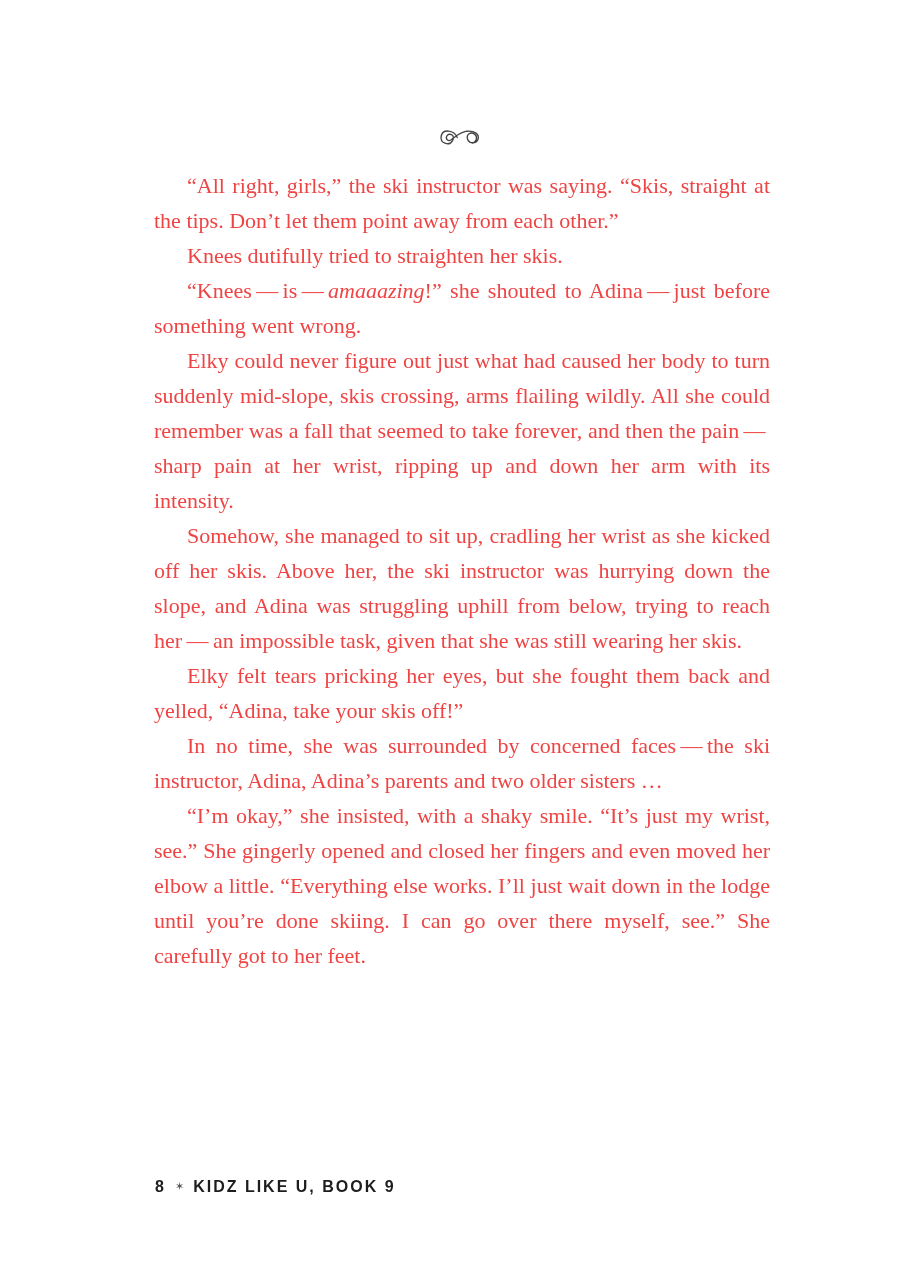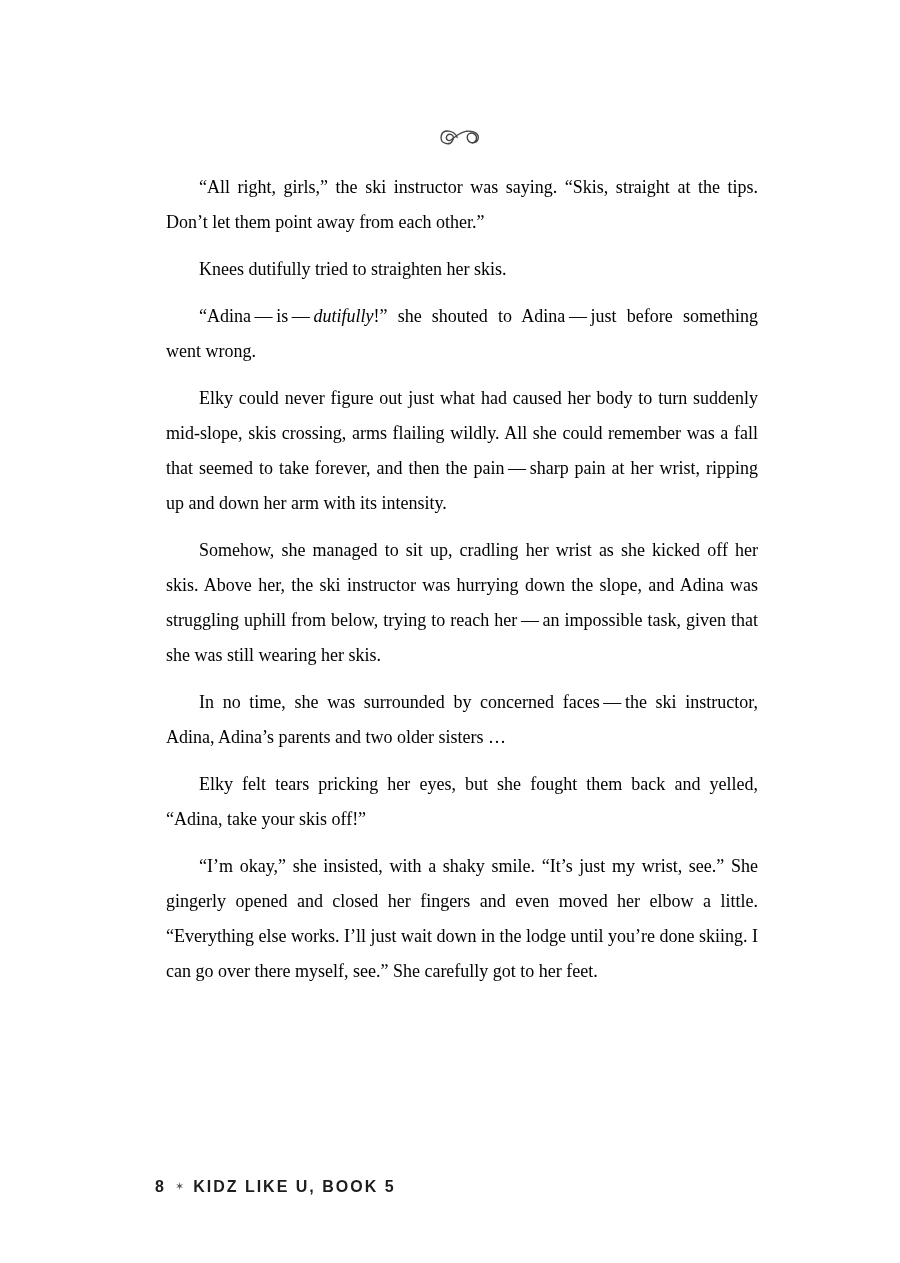--- a/index.html
+++ b/index.html
@@ -22,26 +22,26 @@
   }
   .ornament {
     text-align: center;
     height: 34px;
     margin-bottom: 10px;
   }
   .ornament svg {
     display: inline-block;
   }
   .body-text p {
-    margin: 12px;
+    margin: 0;
     padding: 0;
     font-family: "Liberation Serif", "DejaVu Serif", serif;
-    font-size: 18px;
+    font-size: 22px;
     line-height: 35px;
-    color: #000000;
+    color: #ef4444;
     text-align: justify;
     text-indent: 33px;
   }
   .body-text .italic {
     font-style: italic;
   }
   .footer {
     position: absolute;
     left: 155px;
     top: 1178px;
@@ -80,29 +80,29 @@
                  C 48 8, 54 13, 52 19
                  C 50 25, 41 25, 39 19
                  C 37 13, 43 9, 48 13
                  C 52 16, 50 23, 45 24" fill="none" stroke="#454545" stroke-width="1.7" stroke-linecap="round" stroke-linejoin="round"></path>
       </svg>
     </div>
 
     <div class="body-text">
       <p><span>“All right, girls,” the ski instructor was saying. “Skis, straight at the tips. Don’t let them point away from each other.”</span></p>
       <p><span>Knees dutifully tried to straighten her skis.</span></p>
-      <p><span>“Adina — is — </span><span class="italic">dutifully</span><span>!” she shouted to Adina — just before something went wrong.</span></p>
+      <p><span>“Knees — is — </span><span class="italic">amaaazing</span><span>!” she shouted to Adina — just before something went wrong.</span></p>
       <p><span>Elky could never figure out just what had caused her body to turn suddenly mid-slope, skis crossing, arms flailing wildly. All she could remember was a fall that seemed to take forever, and then the pain — sharp pain at her wrist, ripping up and down her arm with its intensity.</span></p>
       <p><span>Somehow, she managed to sit up, cradling her wrist as she kicked off her skis. Above her, the ski instructor was hurrying down the slope, and Adina was struggling uphill from below, trying to reach her — an impossible task, given that she was still wearing her skis.</span></p>
+      <p><span>Elky felt tears pricking her eyes, but she fought them back and yelled, “Adina, take your skis off!”</span></p>
       <p><span>In no time, she was surrounded by concerned faces — the ski instructor, Adina, Adina’s parents and two older sisters …</span></p>
-      <p><span>Elky felt tears pricking her eyes, but she fought them back and yelled, “Adina, take your skis off!”</span></p>
       <p><span>“I’m okay,” she insisted, with a shaky smile. “It’s just my wrist, see.” She gingerly opened and closed her fingers and even moved her elbow a little. “Everything else works. I’ll just wait down in the lodge until you’re done skiing. I can go over there myself, see.” She carefully got to her feet.</span></p>
     </div>
 
   </div>
 
   <div class="footer">
     <span>8</span>
     <span class="sep">✶</span>
-    <span>KIDZ LIKE U, BOOK 5</span>
+    <span>KIDZ LIKE U, BOOK 9</span>
   </div>
 
 </div>
 
 </body></html>

